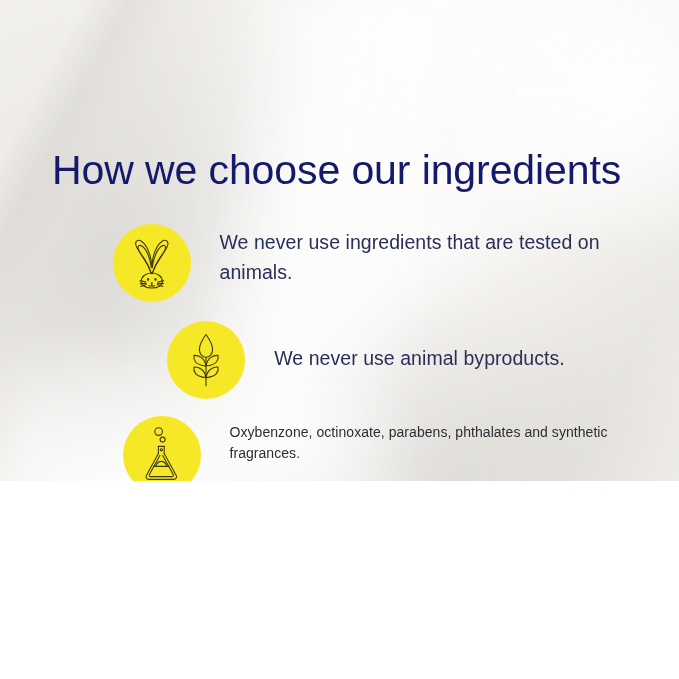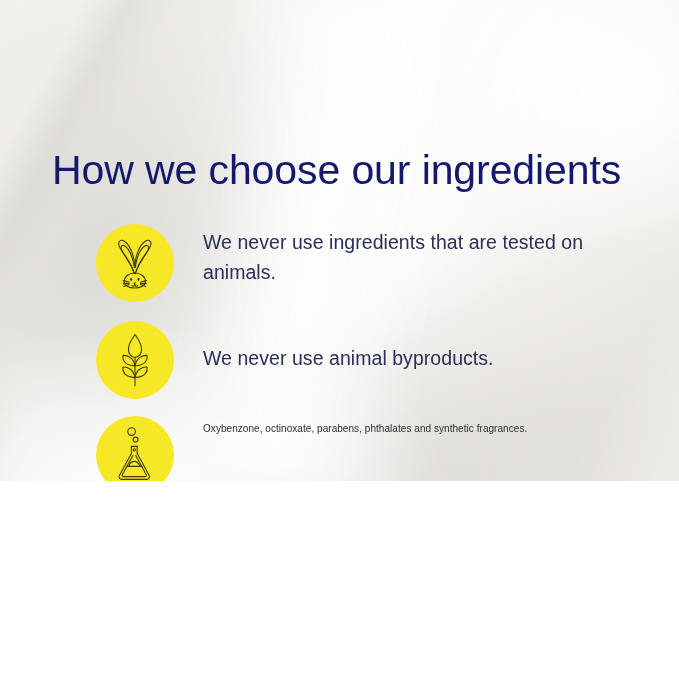--- a/index.html
+++ b/index.html
@@ -124,20 +124,21 @@
     position: absolute;
     left: 96px;
     top: 224px;
     width: 540px;
   }
 
   .claim-row {
     position: relative;
     display: flex;
     align-items: flex-start;
+    justify-content: center;
   }
   .claim-row.r1 { margin-bottom: 19px; }
   .claim-row.r2 { margin-bottom: 17px; }
 
   .badge {
     flex: 0 0 auto;
     width: 78px;
     height: 78px;
     border-radius: 50%;
     background: #f7e827;
@@ -160,21 +161,21 @@
     color: #2a2f58;
     letter-spacing: 0.05px;
     max-width: 400px;
   }
   .claim-row.r1 .claim-text-wrap { padding-top: 4px; }
   .claim-row.r2 .claim-text-wrap { padding-top: 23px; }
   .claim-row.r3 .claim-text-wrap { padding-top: 0px; }
 
   .claim-note {
     margin-top: 6px;
-    font-size: 10px;
+    font-size: 14px;
     font-weight: 400;
     line-height: 1.48;
     color: #2d2d33;
     letter-spacing: 0.05px;
     max-width: 380px;
   }
 </style>
 </head>
 <body>
 

